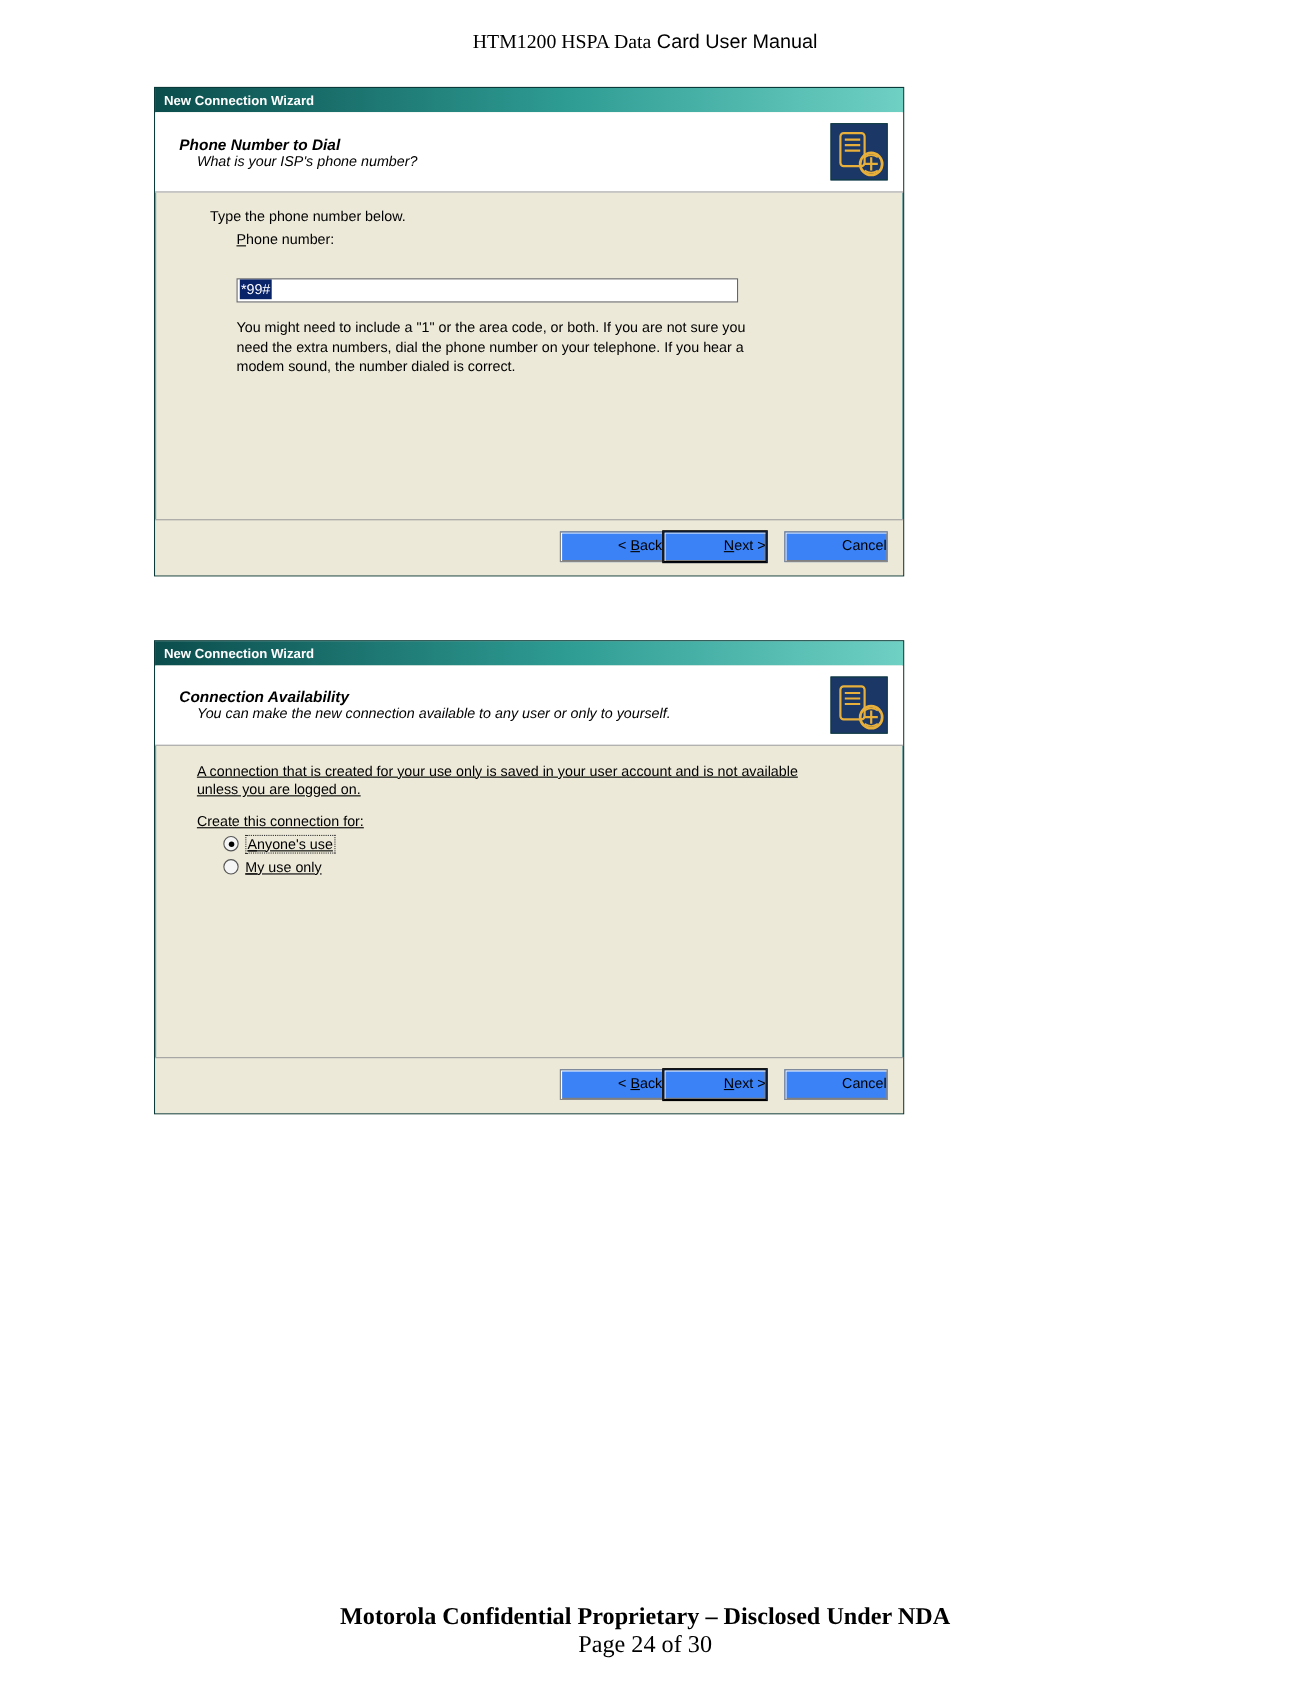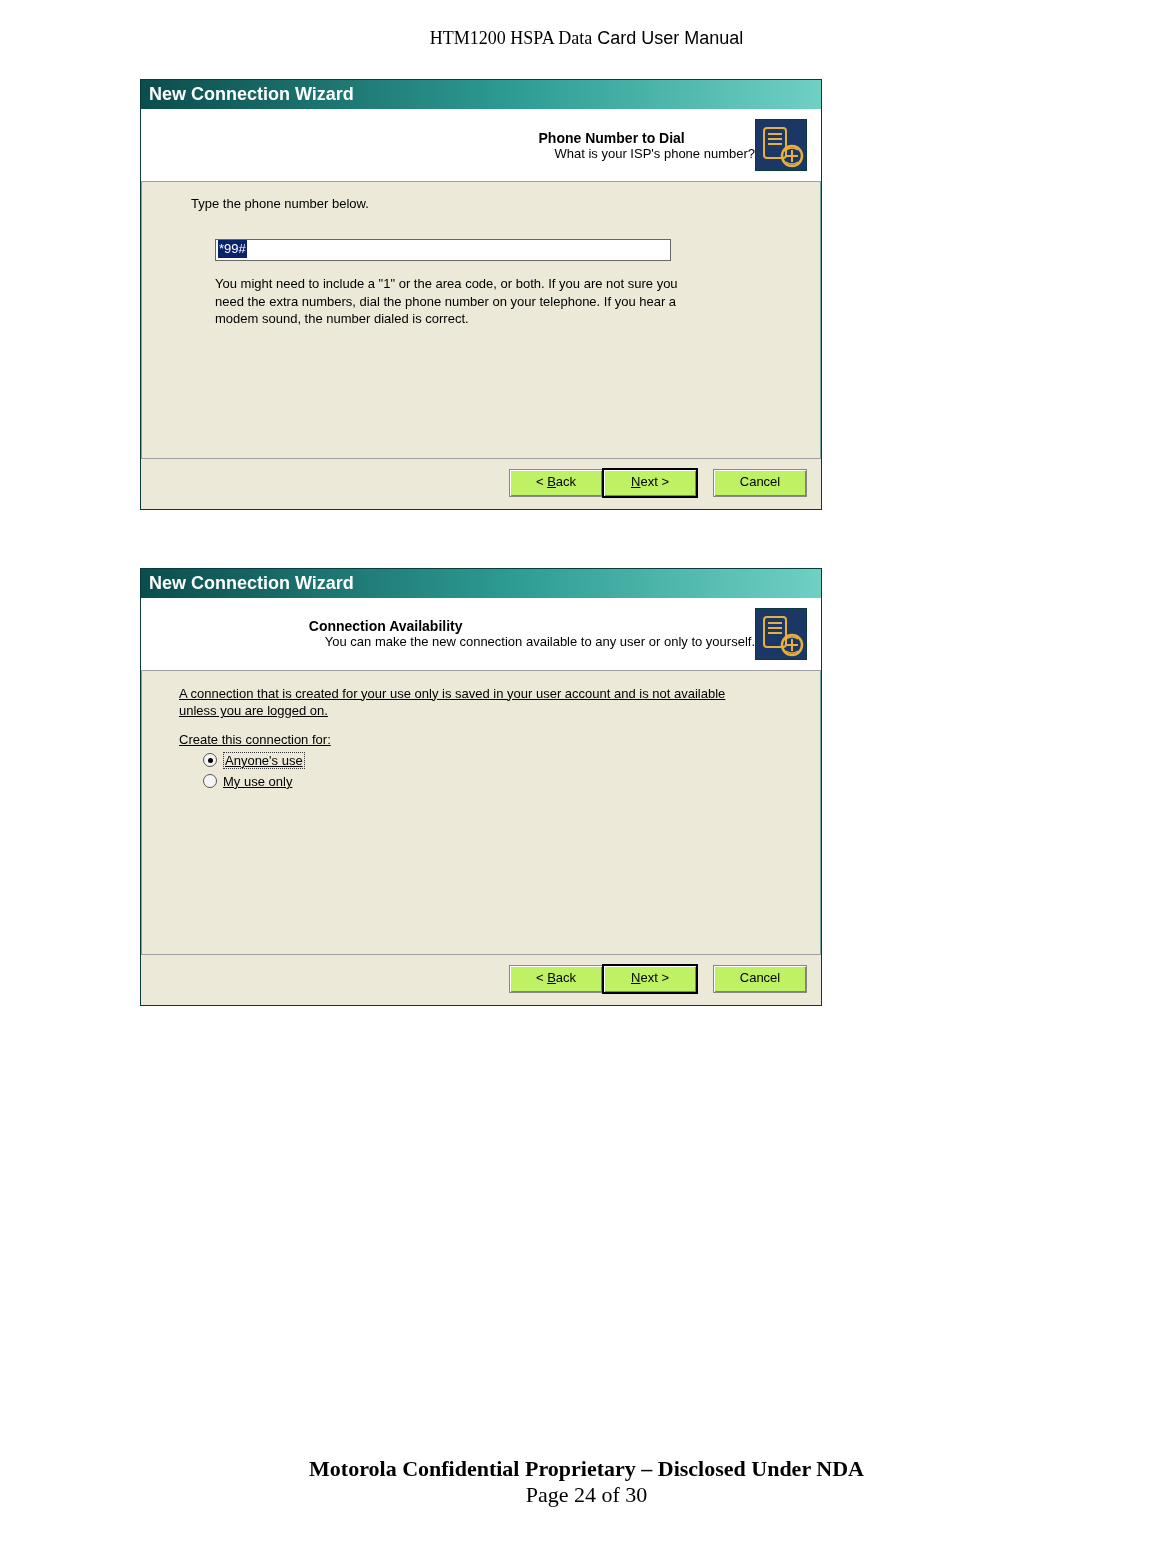--- a/index.html
+++ b/index.html
@@ -32,29 +32,30 @@
     box-shadow: 0 0 0 1px #7aa6a6 inset;
     background: #ece9d8;
     font-family: Tahoma, Arial, sans-serif;
     font-size: 13px;
   }
   .titlebar {
     background: linear-gradient(to right, #0b4d4d, #2e9c93 55%, #6fd0c4);
     color: #fff;
     font-weight: bold;
     padding: 4px 8px;
-    font-size: 18px;
+    font-size: 12px;
   }
   .header {
     background: #fff;
     border-bottom: 1px solid #a0a0a0;
     padding: 10px 14px 10px 22px;
     display: flex;
     align-items: center;
-    justify-content: flex-end;
+    justify-content: space-between;
+    font-style: italic;
   }
   .header-text { }
   .header-title { font-weight: bold; font-size: 14px; }
   .header-sub { font-size: 13px; padding-left: 16px; }
   .header-icon {
     width: 50px;
     height: 50px;
     border: 1px solid #0a3a3a;
     background: #1f3c6b;
     position: relative;
@@ -121,24 +122,24 @@
     padding: 10px 14px 12px 0;
     background: #ece9d8;
     display: flex;
     justify-content: flex-end;
     gap: 0;
   }
   .btn {
     width: 92px;
     height: 26px;
     border: 1px solid #888;
-    background: #bef264;
+    background: #3b82f6;
     box-shadow: inset 1px 1px 0 #fff, inset -1px -1px 0 #808080;
     font: 13px Tahoma, Arial, sans-serif;
-    text-align: center;
+    text-align: right;
     line-height: 24px;
     cursor: pointer;
   }
   .btn.default {
     border: 1px solid #000;
     box-shadow: inset 1px 1px 0 #fff, inset -1px -1px 0 #808080, 0 0 0 1px #000;
   }
   .btn .u { text-decoration: underline; }
   .buttonbar .spacer { width: 16px; }
   .wiz-spacer { height: 58px; }
@@ -169,20 +170,23 @@
         <circle cx="36" cy="36" r="10" fill="none" stroke="#e8b03a" stroke-width="2.5"></circle>
         <line x1="30" y1="36" x2="42" y2="36" stroke="#e8b03a" stroke-width="2"></line>
         <line x1="36" y1="30" x2="36" y2="42" stroke="#e8b03a" stroke-width="2"></line>
         <path d="M30 30 Q36 26 42 30" fill="none" stroke="#e8b03a" stroke-width="1.5"></path>
         <path d="M30 42 Q36 46 42 42" fill="none" stroke="#e8b03a" stroke-width="1.5"></path>
       </svg>
     </div>
   </div>
   <div class="content">
     <div>Type the phone number below.</div>
+    <div class="fieldlabel">
+      <span class="u">P</span><span>hone number:</span>
+    </div>
     <div class="phone-input">
       <span class="phone-value">*99#</span>
     </div>
     <div class="hint">You might need to include a "1" or the area code, or both. If you are not sure you need the extra numbers, dial the phone number on your telephone. If you hear a modem sound, the number dialed is correct.</div>
     <div style="height:110px;"></div>
   </div>
   <div class="buttonbar">
     <div class="btn">
       <span>&lt; </span><span class="u">B</span><span>ack</span>
     </div>

